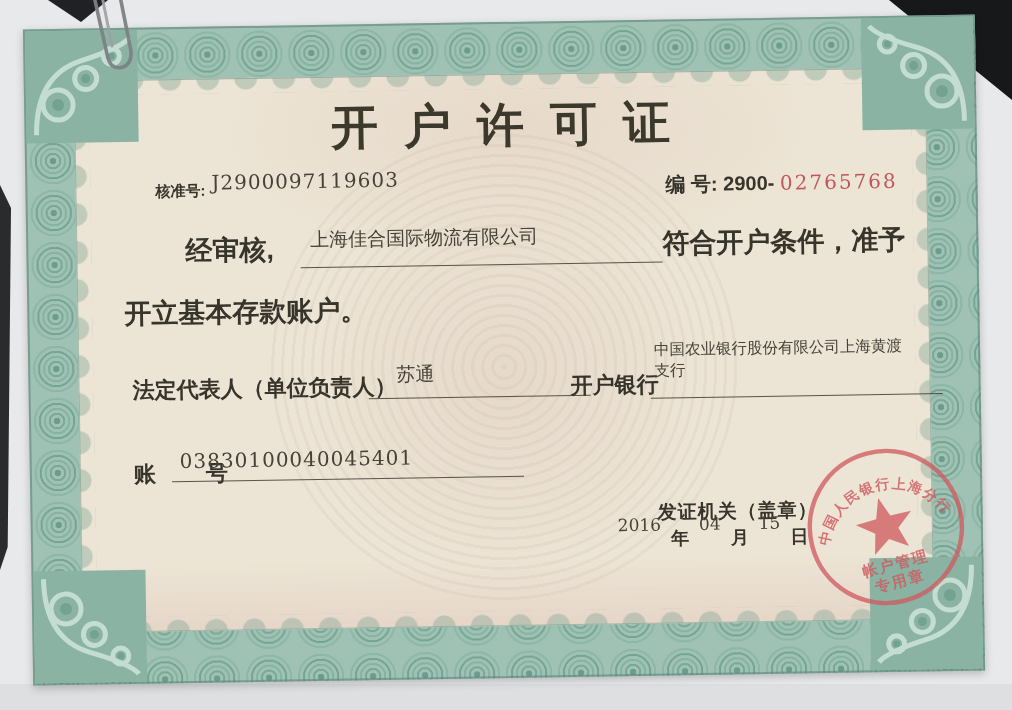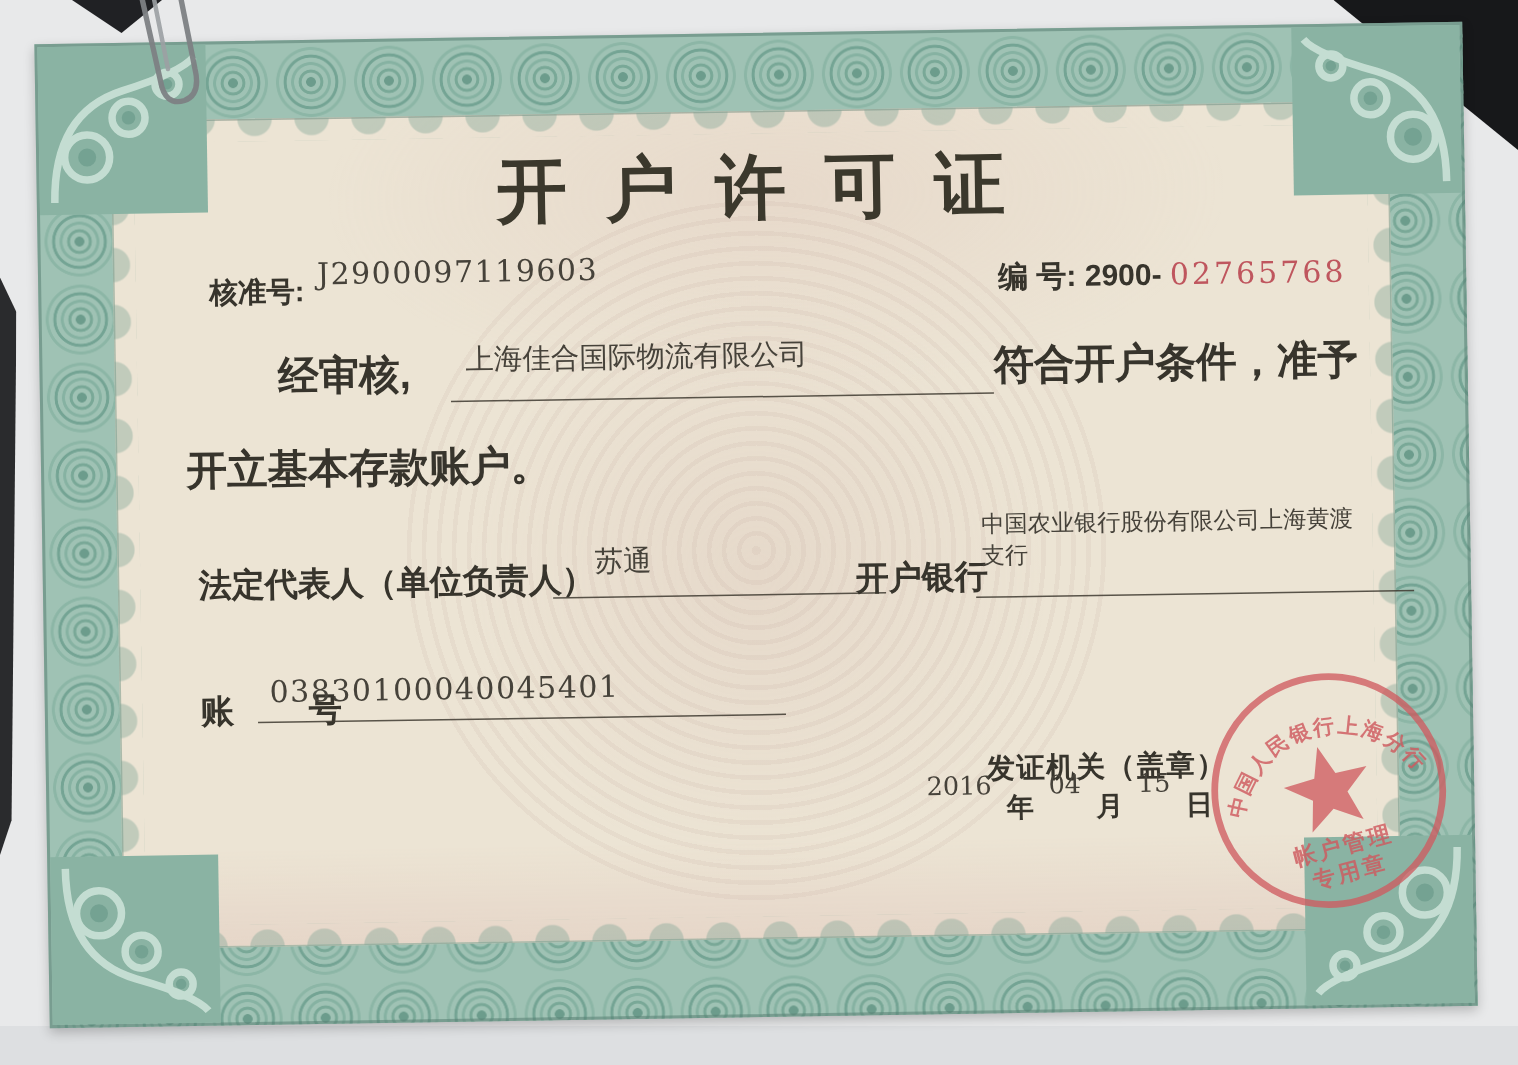--- a/index.html
+++ b/index.html
@@ -65,21 +65,21 @@
   .cert-title{
     left:0;top:70px;width:100%;text-align:center;
     font-family:"DejaVu Serif","Liberation Serif",serif;font-weight:bold;
     font-size:47px;letter-spacing:26px;text-indent:26px;color:#3b382c;
   }
   .lbl{font-weight:bold;color:#37342c;}
   .val{font-family:"DejaVu Serif","Liberation Serif",serif;color:#46423a;}
   .underline{position:absolute;border-bottom:1.6px solid rgba(62,58,48,.85);}
   .red-num{color:#bf565e;font-family:"DejaVu Serif","Liberation Serif",serif;letter-spacing:2px;}
 
-  .approval-label{left:112px;top:153px;font-size:19px;}
+  .approval-label{left:128px;top:153px;font-size:15px;}
   .approval-value{left:184px;top:142px;font-size:20px;letter-spacing:1px;}
   .serial{left:638px;top:150px;font-size:20px;}
   .serial .lbl-inline{font-weight:bold;color:#37342c;}
 
   .row1-prefix{left:157px;top:204px;font-size:27px;}
   .company{left:282px;top:200px;font-size:19px;}
   .u-company{left:272px;top:240px;width:362px;}
   .row1-suffix{left:634px;top:204px;font-size:27px;}
   .row2{left:95px;top:266px;font-size:27px;}
 

